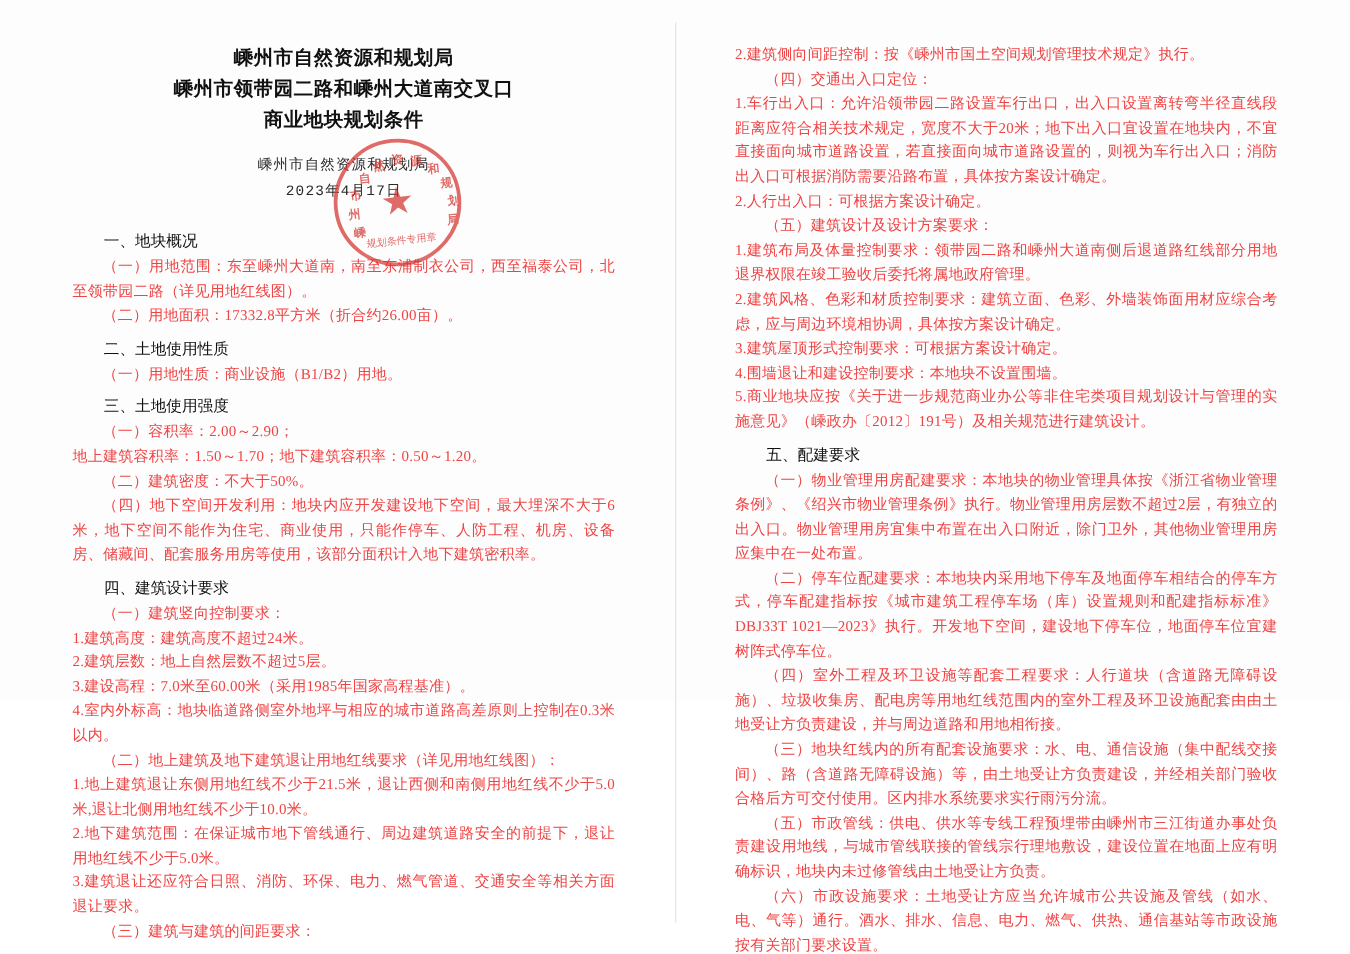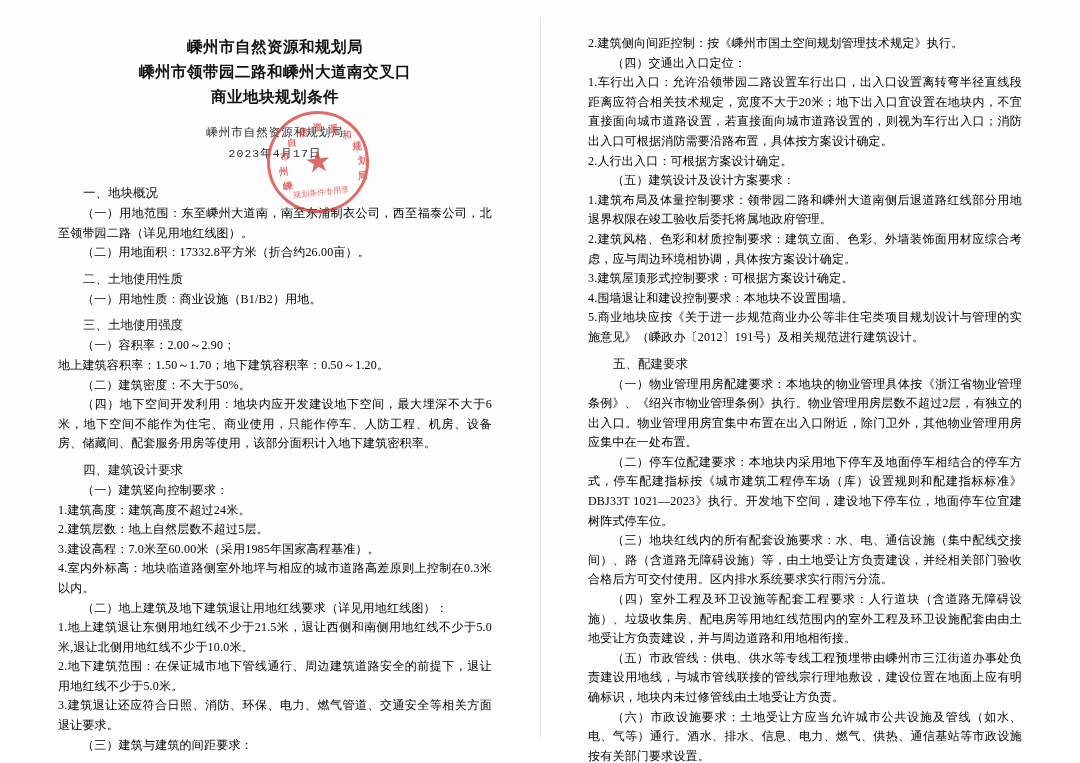--- a/index.html
+++ b/index.html
@@ -129,21 +129,21 @@
     margin: 6px 0 1px 0;
     text-indent: 2em;
     color: #111;
   }
   .p {
     font-size: 12px;
     line-height: 19.6px;
     margin: 0;
     text-indent: 2em;
     text-align: justify;
-    color: #000000;
+    color: #ef4444;
     letter-spacing: 0.2px;
   }
   .p.flush {
     text-indent: 0;
   }
 </style>
 </head>
 <body>
 
 <div class="page">
@@ -211,19 +211,19 @@
     <p class="p flush">2.人行出入口：可根据方案设计确定。</p>
     <p class="p">（五）建筑设计及设计方案要求：</p>
     <p class="p flush">1.建筑布局及体量控制要求：领带园二路和嵊州大道南侧后退道路红线部分用地退界权限在竣工验收后委托将属地政府管理。</p>
     <p class="p flush">2.建筑风格、色彩和材质控制要求：建筑立面、色彩、外墙装饰面用材应综合考虑，应与周边环境相协调，具体按方案设计确定。</p>
     <p class="p flush">3.建筑屋顶形式控制要求：可根据方案设计确定。</p>
     <p class="p flush">4.围墙退让和建设控制要求：本地块不设置围墙。</p>
     <p class="p flush">5.商业地块应按《关于进一步规范商业办公等非住宅类项目规划设计与管理的实施意见》（嵊政办〔2012〕191号）及相关规范进行建筑设计。</p>
     <div class="h1">五、配建要求</div>
     <p class="p">（一）物业管理用房配建要求：本地块的物业管理具体按《浙江省物业管理条例》、《绍兴市物业管理条例》执行。物业管理用房层数不超过2层，有独立的出入口。物业管理用房宜集中布置在出入口附近，除门卫外，其他物业管理用房应集中在一处布置。</p>
     <p class="p">（二）停车位配建要求：本地块内采用地下停车及地面停车相结合的停车方式，停车配建指标按《城市建筑工程停车场（库）设置规则和配建指标标准》DBJ33T 1021—2023》执行。开发地下空间，建设地下停车位，地面停车位宜建树阵式停车位。</p>
+    <p class="p">（四）室外工程及环卫设施等配套工程要求：人行道块（含道路无障碍设施）、垃圾收集房、配电房等用地红线范围内的室外工程及环卫设施配套由由土地受让方负责建设，并与周边道路和用地相衔接。</p>
     <p class="p">（三）地块红线内的所有配套设施要求：水、电、通信设施（集中配线交接间）、路（含道路无障碍设施）等，由土地受让方负责建设，并经相关部门验收合格后方可交付使用。区内排水系统要求实行雨污分流。</p>
-    <p class="p">（四）室外工程及环卫设施等配套工程要求：人行道块（含道路无障碍设施）、垃圾收集房、配电房等用地红线范围内的室外工程及环卫设施配套由由土地受让方负责建设，并与周边道路和用地相衔接。</p>
     <p class="p">（五）市政管线：供电、供水等专线工程预埋带由嵊州市三江街道办事处负责建设用地线，与城市管线联接的管线宗行理地敷设，建设位置在地面上应有明确标识，地块内未过修管线由土地受让方负责。</p>
     <p class="p">（六）市政设施要求：土地受让方应当允许城市公共设施及管线（如水、电、气等）通行。酒水、排水、信息、电力、燃气、供热、通信基站等市政设施按有关部门要求设置。</p>
 
   </div>
 </div>
 
 </body></html>

